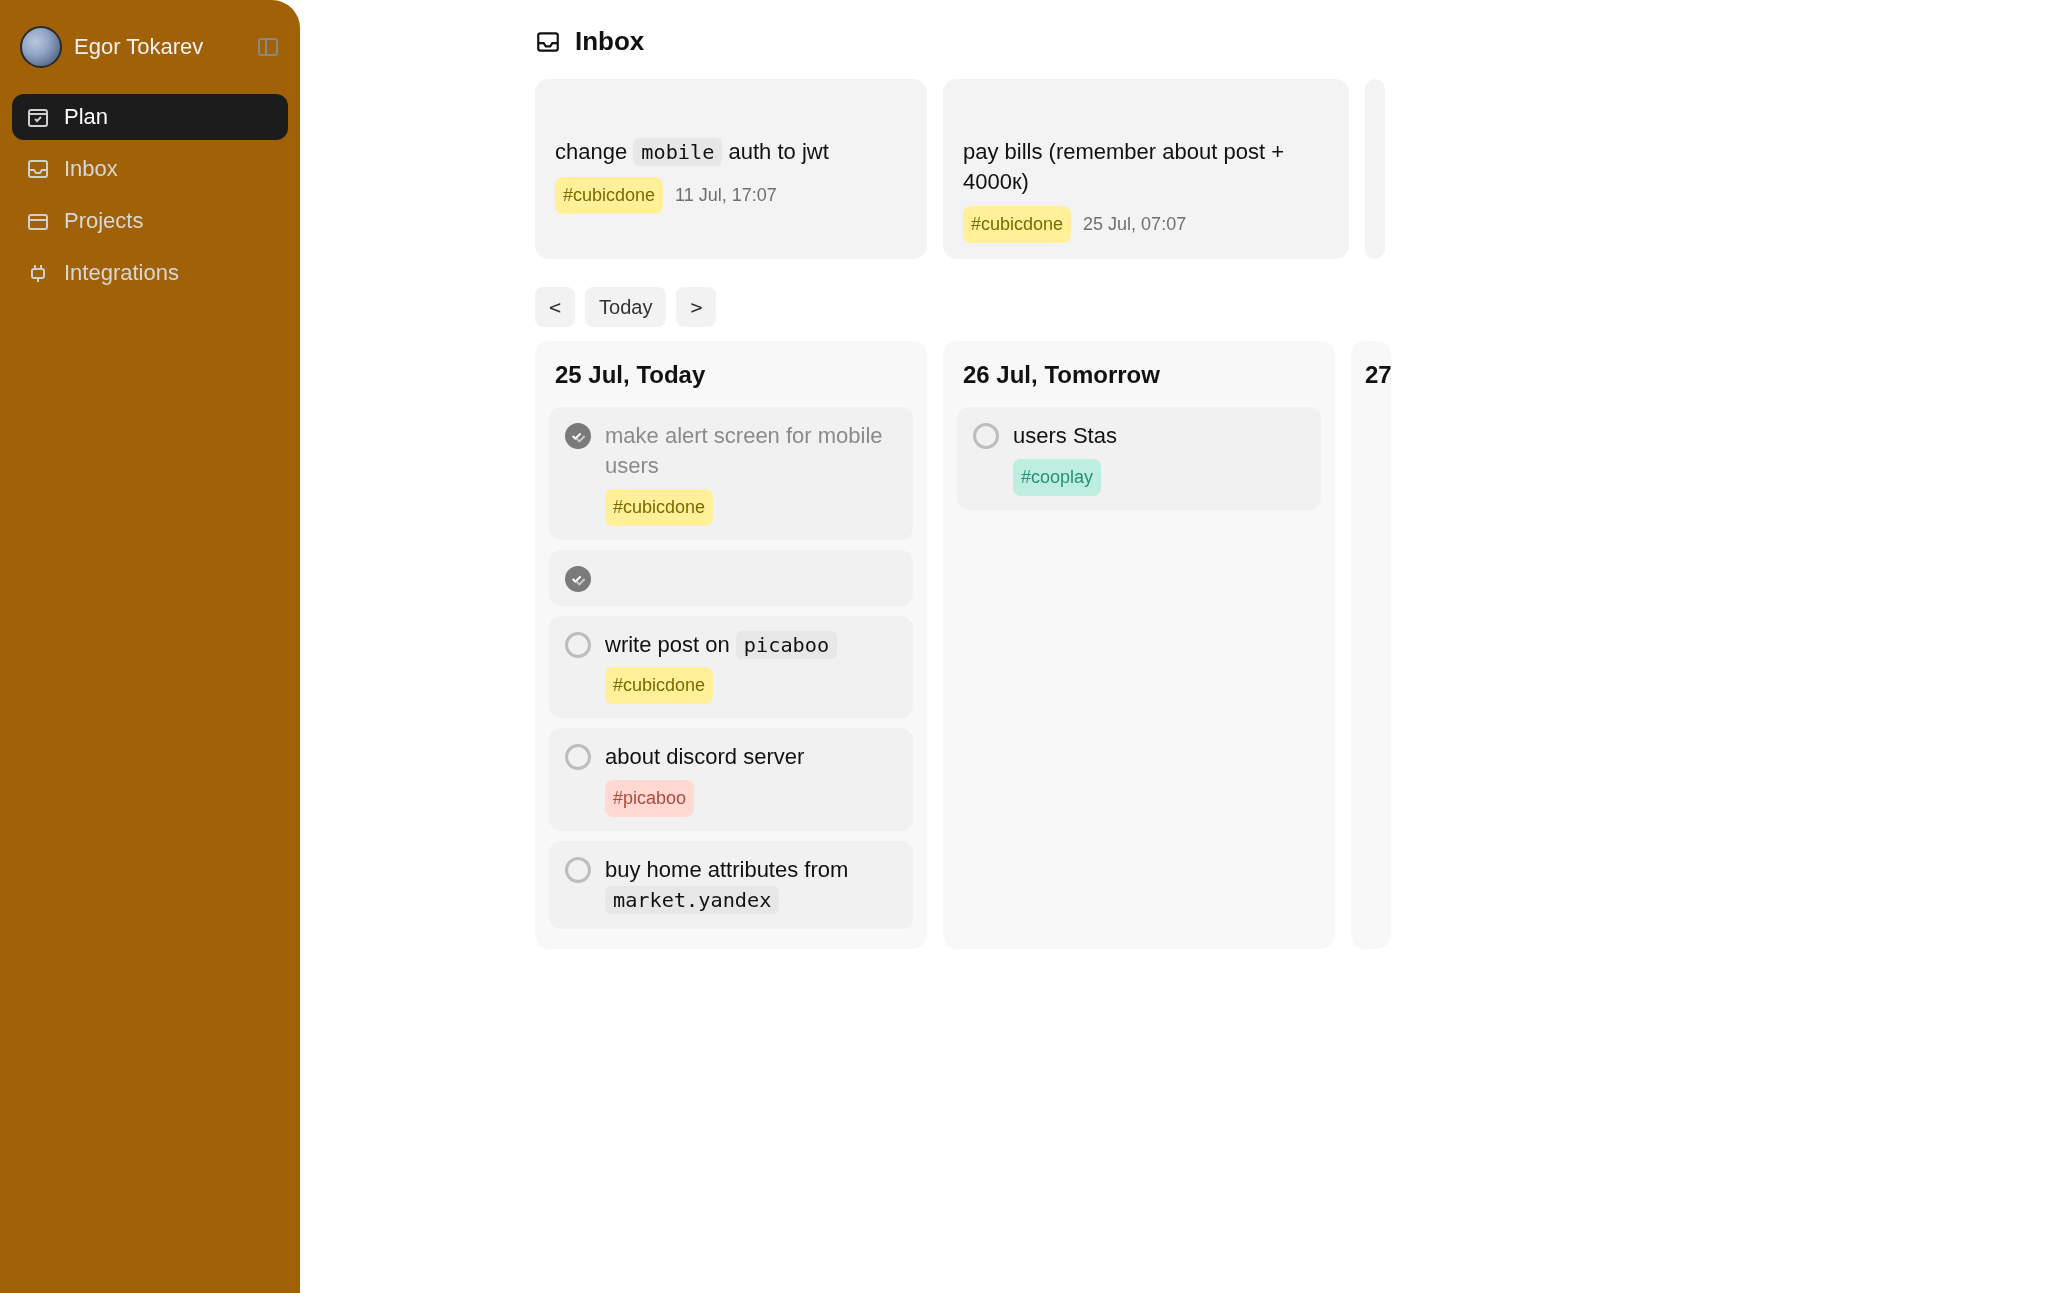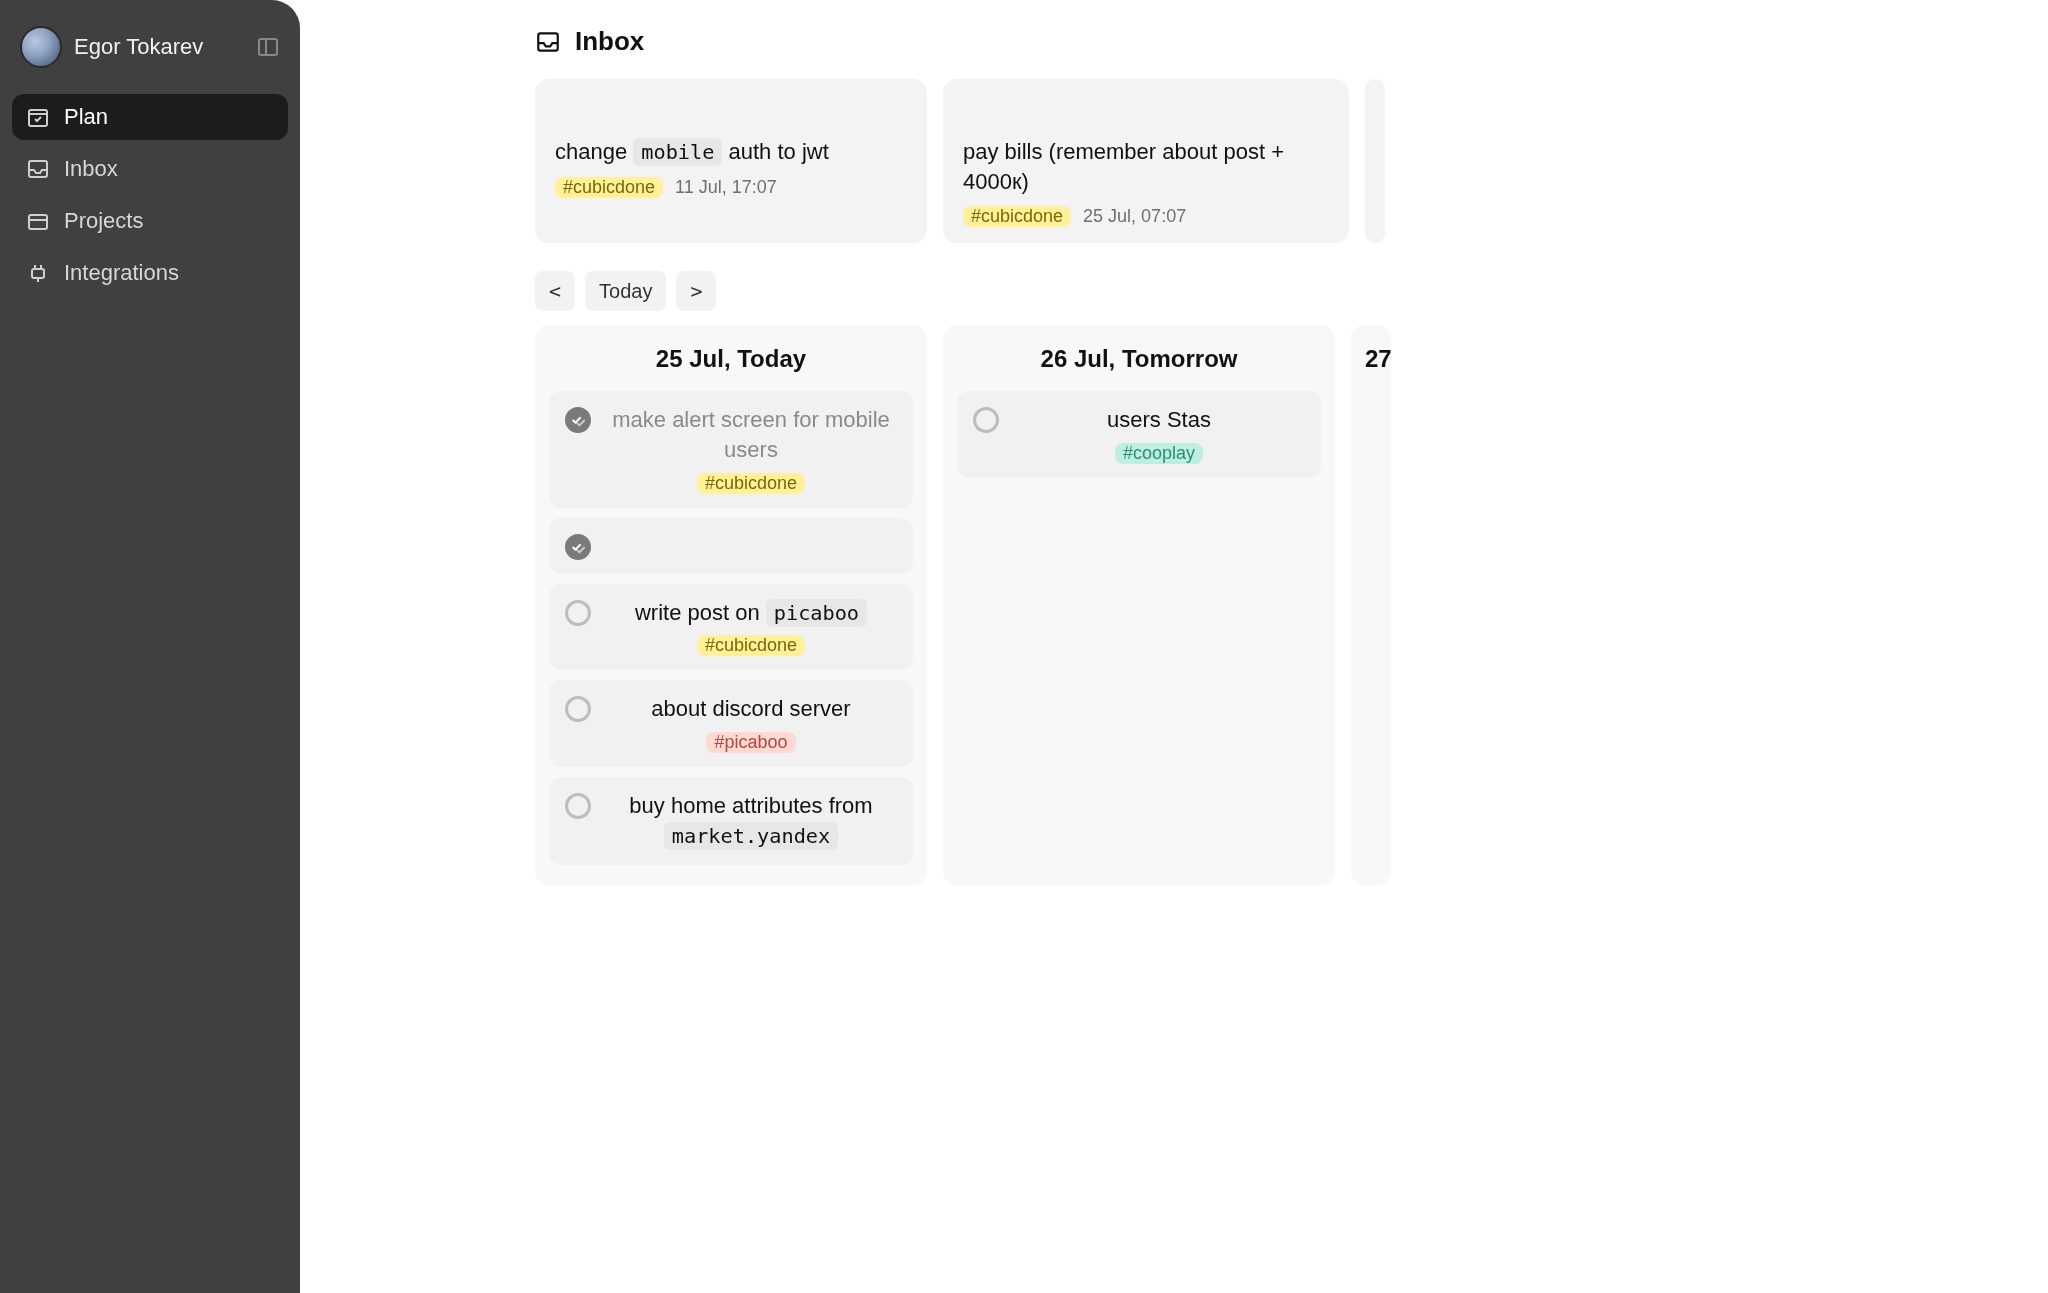--- a/index.html
+++ b/index.html
@@ -3,21 +3,21 @@
 <meta charset="utf-8">
 <style>
   * { box-sizing: border-box; margin: 0; padding: 0; }
   html, body { height: 100%; font-family: -apple-system, BlinkMacSystemFont, "Segoe UI", Helvetica, Arial, sans-serif; background: #fff; color: #111; }
   body { display: flex; overflow: hidden; }
 
   
   .sidebar {
     width: 300px;
     flex: 0 0 300px;
-    background: #404040;
+    background: #a16207;
     color: #eaeaea;
     border-top-right-radius: 28px;
     padding: 20px 12px;
     display: flex;
     flex-direction: column;
   }
   .sidebar-header {
     display: flex; align-items: center; justify-content: space-between;
     padding: 6px 8px 18px 8px;
   }
@@ -62,35 +62,35 @@
     width: 392px; flex: 0 0 392px;
   }
   .inbox-card.wide { width: 406px; flex: 0 0 406px; }
   .inbox-card.sliver { width: 20px; flex: 0 0 20px; padding: 0; }
   .inbox-title { font-size: 22px; font-weight: 500; line-height: 1.35; margin-top: 40px; }
   .inbox-title code, .task-title code {
     font-family: ui-monospace, SFMono-Regular, Menlo, Consolas, monospace;
     background: #e7e7e7; border-radius: 6px; padding: 2px 8px; font-size: 0.92em;
   }
   .inbox-meta { margin-top: 10px; display: flex; align-items: center; gap: 12px; }
-  .tag { display: inline-block; font-size: 18px; padding: 0 8px; border-radius: 8px; }
+  .tag { display: inline-block; font-size: 18px; padding: 8px 8px; border-radius: 8px; }
   .tag-yellow { background: #fff099; color: #7a6a00; }
   .tag-pink   { background: #ffd9db; color: #a14a4a; }
   .tag-red    { background: #ffd9d2; color: #b0493f; }
   .tag-teal   { background: #bdeedf; color: #2a8f77; }
   .timestamp { color: #6f6f6f; font-size: 18px; }
 
   .daynav { display: flex; gap: 10px; margin: 28px 0 14px 0; }
   .daynav-btn {
     background: #f2f2f2; border: none; border-radius: 8px;
     padding: 8px 14px; font-size: 20px; color: #333; cursor: pointer;
   }
   .daynav-arrow { font-family: ui-monospace, monospace; }
 
-  .columns { display: flex; gap: 16px; overflow: hidden; text-align: center; }
+  .columns { display: flex; gap: 16px; overflow: hidden; }
   .day-col {
     background: #f8f8f8; border-radius: 14px; padding: 20px 14px;
     width: 392px; flex: 0 0 392px;
   }
   .day-col.sliver { width: 40px; flex: 0 0 40px; padding: 20px 8px; overflow: hidden; white-space: nowrap; }
   .day-heading { font-size: 24px; font-weight: 600; margin: 0 6px 18px 6px; }
   .task-list { display: flex; flex-direction: column; gap: 10px; }
   .task {
     background: #f1f1f1; border-radius: 12px; padding: 14px 16px;
     display: flex; gap: 14px; align-items: flex-start;

